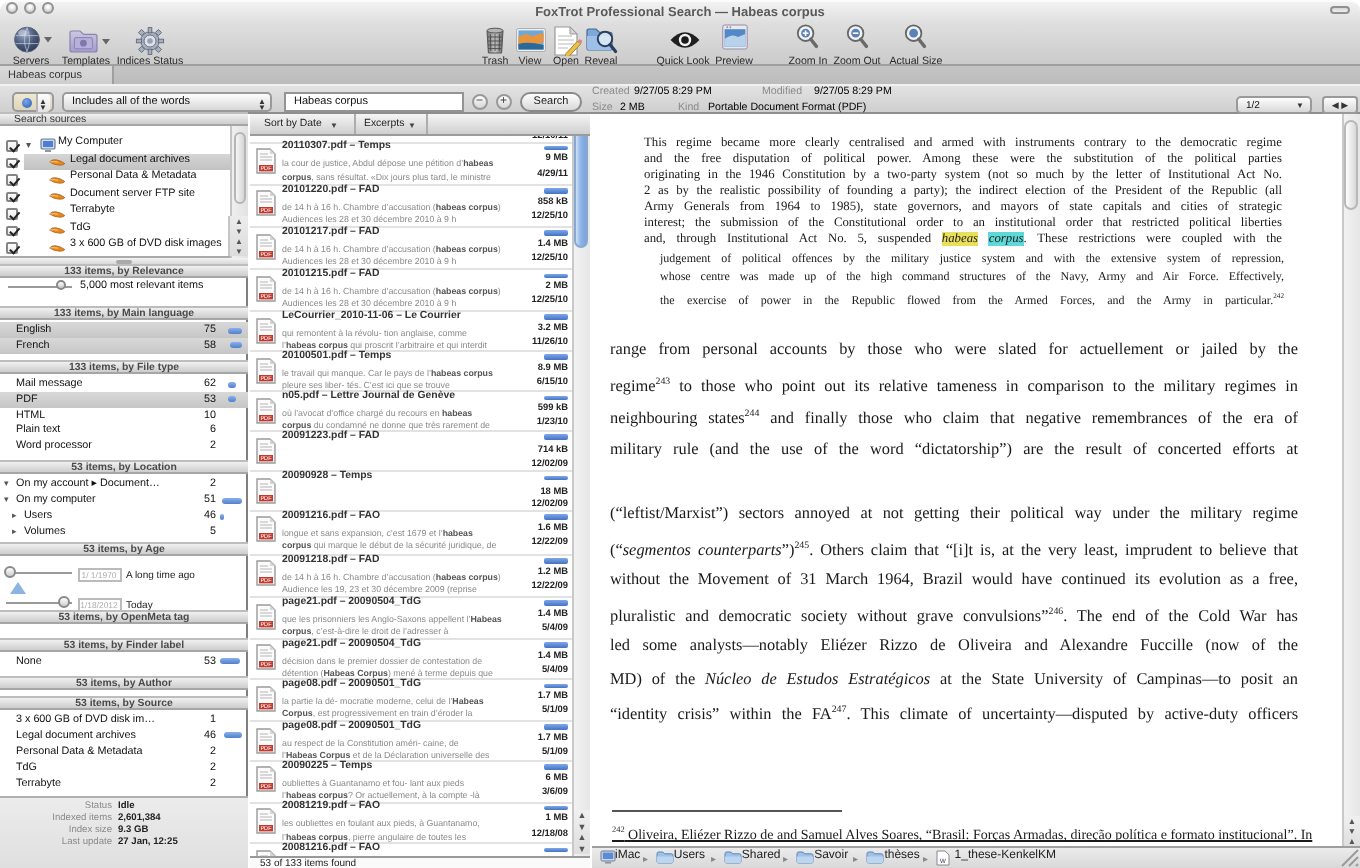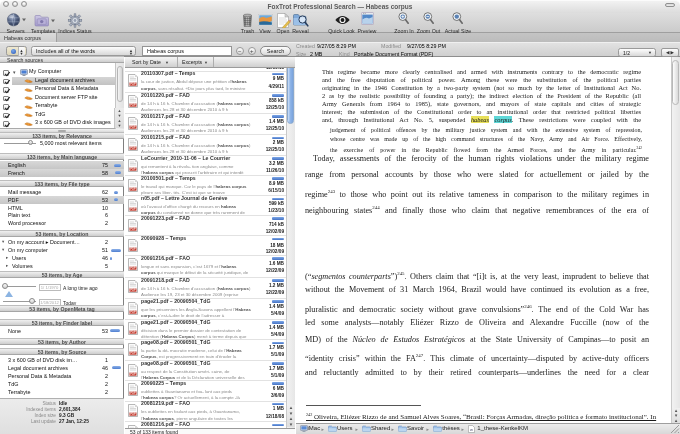--- a/index.html
+++ b/index.html
@@ -739,31 +739,31 @@
   <div class="pline" style="left:26px;top:11.20px;width:319px;font-size:6.4px;line-height:7.9px;">This regime became more clearly centralised and armed with instruments contrary to the democratic regime</div>
   <div class="pline" style="left:26px;top:19.13px;width:319px;font-size:6.4px;line-height:7.9px;">and the free disputation of political power. Among these were the substitution of the political parties</div>
   <div class="pline" style="left:26px;top:27.06px;width:319px;font-size:6.4px;line-height:7.9px;">originating in the 1946 Constitution by a two-party system (not so much by the letter of Institutional Act No.</div>
   <div class="pline" style="left:26px;top:34.99px;width:319px;font-size:6.4px;line-height:7.9px;">2 as by the realistic possibility of founding a party); the indirect election of the President of the Republic (all</div>
   <div class="pline" style="left:26px;top:42.92px;width:319px;font-size:6.4px;line-height:7.9px;">Army Generals from 1964 to 1985), state governors, and mayors of state capitals and cities of strategic</div>
   <div class="pline" style="left:26px;top:50.85px;width:319px;font-size:6.4px;line-height:7.9px;">interest; the submission of the Constitutional order to an institutional order that restricted political liberties</div>
   <div class="pline" style="left:26px;top:58.78px;width:319px;font-size:6.4px;line-height:7.9px;">and, through Institutional Act No. 5, suspended <span class="hly">habeas</span> <span class="hl">corpus</span>. These restrictions were coupled with the</div>
   <div class="pline" style="left:34px;top:69.70px;width:312px;font-size:6.0px;line-height:7.9px;">judgement of political offences by the military justice system and with the extensive system of repression,</div>
   <div class="pline" style="left:34px;top:78.70px;width:312px;font-size:6.0px;line-height:7.9px;">whose centre was made up of the high command structures of the Navy, Army and Air Force. Effectively,</div>
   <div class="pline" style="left:34px;top:87.70px;width:312px;font-size:6.0px;line-height:7.9px;">the exercise of power in the Republic flowed from the Armed Forces, and the Army in particular.<sup>242</sup></div>
-  <div class="pline" style="left:9px;top:94.70px;width:344px;font-size:8.2px;line-height:13px;"><span style="display:inline-block;width:8px;"></span>Today, assessments of the ferocity of the human rights violations under the military regime</div>
   <div class="pline" style="left:9px;top:111.15px;width:344px;font-size:8.2px;line-height:13px;">range from personal accounts by those who were slated for actuellement or jailed by the</div>
   <div class="pline" style="left:9px;top:127.60px;width:344px;font-size:8.2px;line-height:13px;">regime<sup>243</sup> to those who point out its relative tameness in comparison to the military regimes in</div>
   <div class="pline" style="left:9px;top:144.05px;width:344px;font-size:8.2px;line-height:13px;">neighbouring states<sup>244</sup> and finally those who claim that negative remembrances of the era of</div>
+  <div class="pline" style="left:9px;top:160.50px;width:344px;font-size:8.2px;line-height:13px;">military rule (and the use of the word “dictatorship”) are the result of concerted efforts at</div>
+  <div class="pline" style="left:9px;top:193.40px;width:344px;font-size:8.2px;line-height:13px;">(“leftist/Marxist”) sectors annoyed at not getting their political way under the military regime</div>
   <div class="pline" style="left:9px;top:209.85px;width:344px;font-size:8.2px;line-height:13px;">(“<i>segmentos counterparts</i>”)<sup>245</sup>. Others claim that “[i]t is, at the very least, imprudent to believe that</div>
   <div class="pline" style="left:9px;top:226.30px;width:344px;font-size:8.2px;line-height:13px;">without the Movement of 31 March 1964, Brazil would have continued its evolution as a free,</div>
   <div class="pline" style="left:9px;top:242.75px;width:344px;font-size:8.2px;line-height:13px;">pluralistic and democratic society without grave convulsions”<sup>246</sup>. The end of the Cold War has</div>
   <div class="pline" style="left:9px;top:259.20px;width:344px;font-size:8.2px;line-height:13px;">led some analysts—notably Eliézer Rizzo de Oliveira and Alexandre Fuccille (now of the</div>
   <div class="pline" style="left:9px;top:275.65px;width:344px;font-size:8.2px;line-height:13px;">MD) of the <i>Núcleo de Estudos Estratégicos</i> at the State University of Campinas—to posit an</div>
   <div class="pline" style="left:9px;top:292.10px;width:344px;font-size:8.2px;line-height:13px;">“identity crisis” within the FA<sup>247</sup>. This climate of uncertainty—disputed by active-duty officers</div>
-  <div class="pline" style="left:9px;top:308.55px;width:344px;font-size:8.2px;line-height:13px;">and reluctantly admitted to by their retired counterparts—underlines the need for a clear</div>
   <div class="abs" style="left:10px;top:347.5px;width:115px;height:0.8px;background:#555;"></div>
   <div class="abs" style="left:10px;top:355px;width:354px;font-family:'Liberation Serif',serif;font-size:7px;color:#1a1a1a;text-decoration:underline;white-space:nowrap;overflow:hidden;"><sup>242</sup> Oliveira, Eliézer Rizzo de and Samuel Alves Soares, “Brasil: Forças Armadas, direção política e formato institucional”. In</div>
   <div class="abs sbtrack" style="left:375px;top:0;width:9px;height:355px;"></div>
   <div class="abs" style="left:376px;top:3px;width:7px;height:45px;border-radius:3.5px;background:linear-gradient(90deg,#fdfdfd,#d9d9d9);border:0.5px solid #b8b8b8;"></div>
   <div class="abs" style="left:375px;top:351px;width:9px;height:15px;background:linear-gradient(#f0f0f0,#dedede);border-left:1px solid #c9c9c9;font-size:4.2px;line-height:5px;color:#555;text-align:center;">▲<br>▼<br>▲</div>
   <div class="abs" style="left:0;top:366px;width:384px;height:11px;background:linear-gradient(#ececec,#d8d8d8);border-top:1px solid #9e9e9e;"></div>
   <svg class="abs" style="left:3.5px;top:368px;" width="8" height="7" viewBox="0 0 8 7">
         <rect x="0.5" y="0.5" width="7" height="5" rx="0.6" fill="#cfd8e4" stroke="#6b7b94" stroke-width="0.5"></rect>
         <rect x="1.4" y="1.3" width="5.2" height="3.2" fill="#5a8bd6"></rect>
         <rect x="2.5" y="6" width="3" height="0.8" fill="#8a97a8"></rect>

